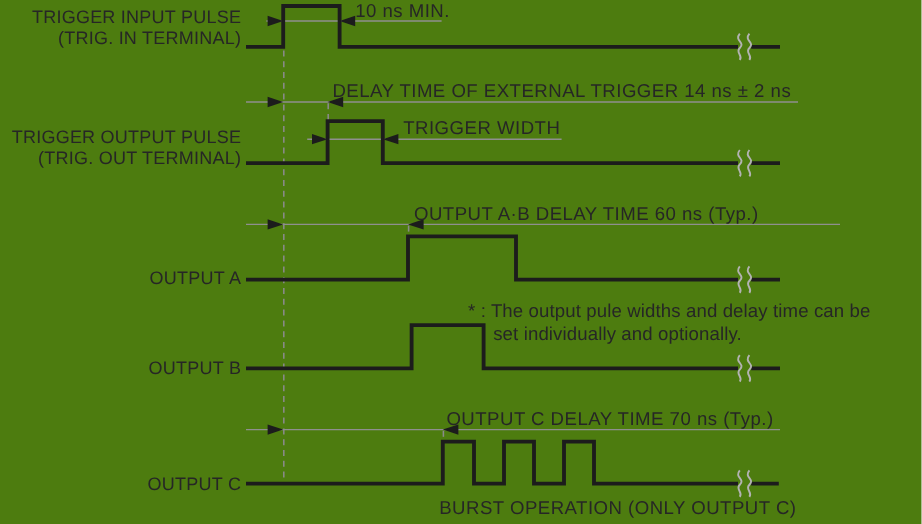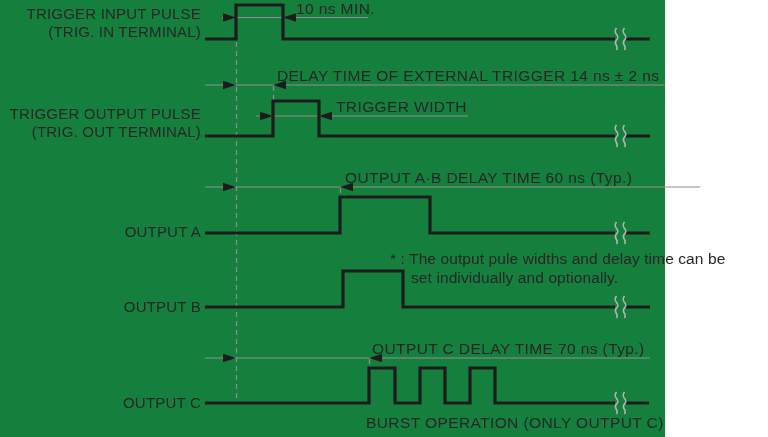--- a/index.html
+++ b/index.html
@@ -6,23 +6,23 @@
     margin: 0;
     padding: 0;
     background: #ffffff;
     width: 768px;
     height: 437px;
     overflow: hidden;
     font-family: "Liberation Sans", sans-serif;
   }
   .stage {
     position: relative;
-    width: 665px;
+    width: 768px;
     height: 437px;
-    background: #15803d;
+    background: #4d7c0f;
   }
   svg text {
     fill: #262626;
     font-family: "Liberation Sans", sans-serif;
   }
   .sig-label {
     font-size: 15px;
     letter-spacing: 0.2px;
   }
   .annot {

